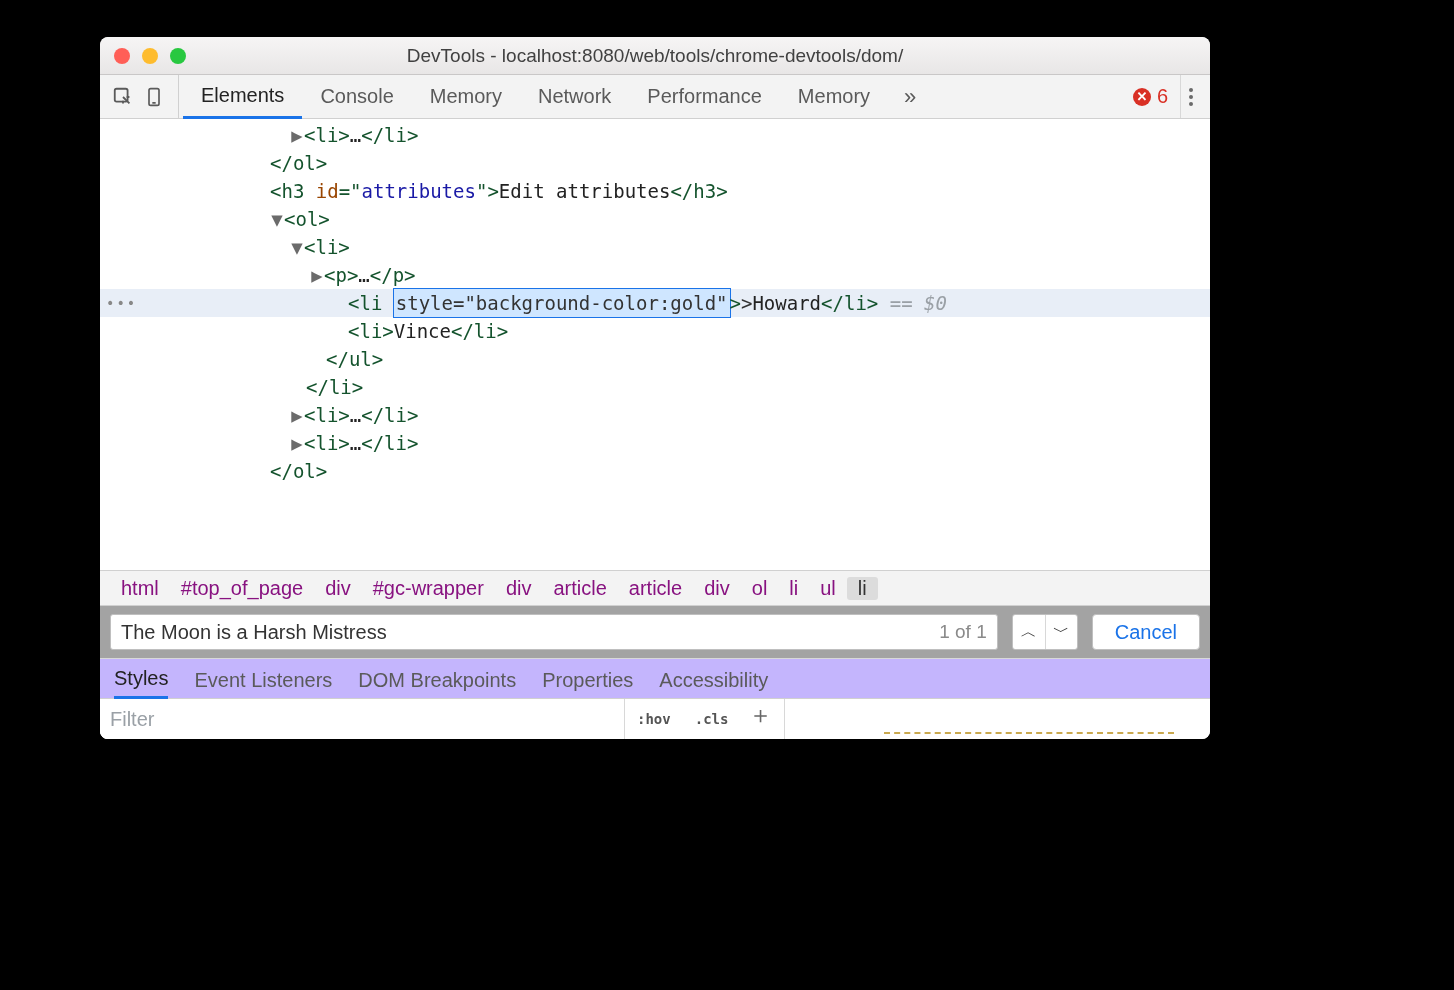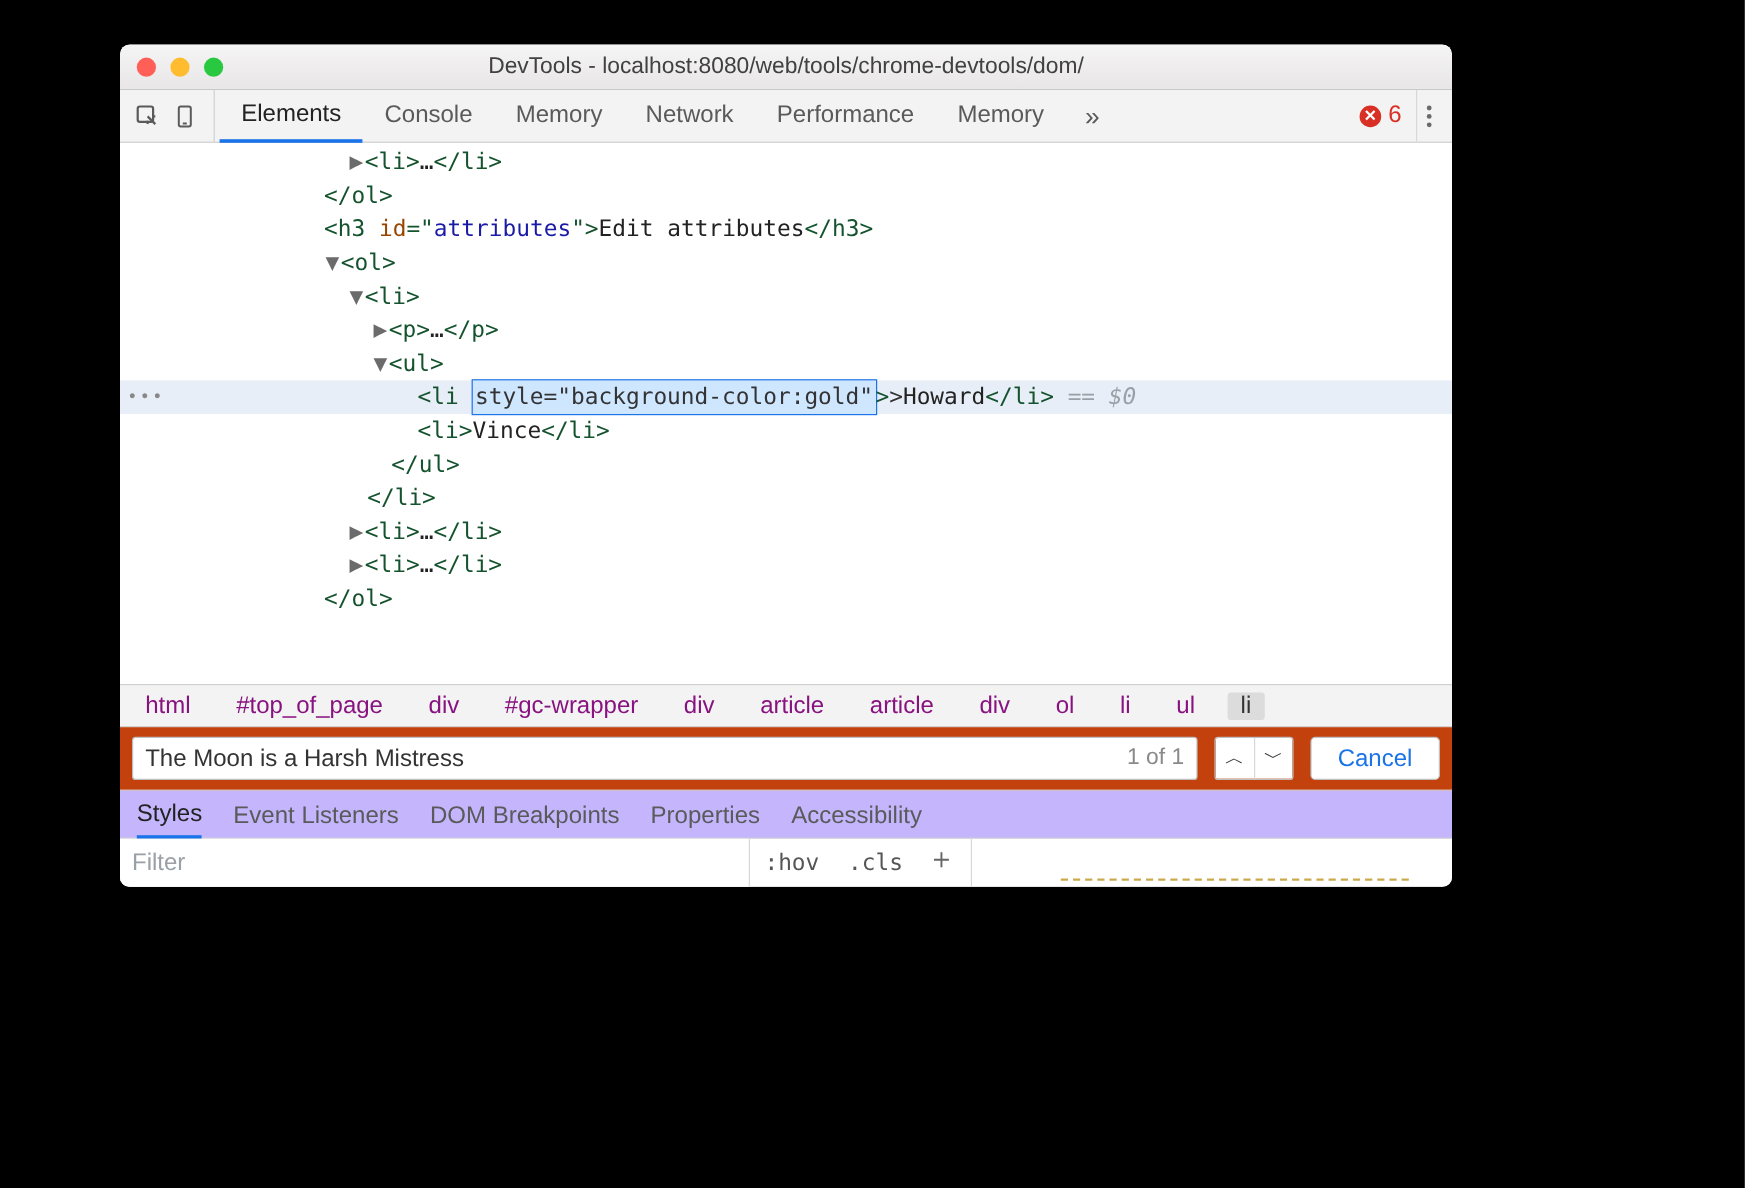--- a/index.html
+++ b/index.html
@@ -93,32 +93,32 @@
   .highlighted-row { background:#e8eef7; display:flex; align-items:center; }
   .highlighted-row .dots { color:#888; font-size:14px; letter-spacing:2px; padding:0 4px 0 6px; width:30px;}
   .attr-edit {
     display:inline-block;
     background:#cfe6ff;
     outline:1px solid #1a73e8;
     padding:0 2px;
   }
   
   .crumbs {
-    display:flex; align-items:center; gap:16px;
+    display:flex; align-items:center; gap:0;
     background:#f3f3f3; border-top:1px solid #d0d0d0; border-bottom:1px solid #d0d0d0;
     height:36px; font-size:20px; color:#881280;
     padding:0 10px;
     font-family: -apple-system, Arial, sans-serif;
   }
   .crumb { padding:0 11px; cursor:pointer; }
   .crumb.sel { background:#dcdcdc; color:#333; border-radius:3px; }
   
   .searchrow {
     display:flex; align-items:center; gap:14px;
-    padding:8px 10px; background:#c2410c;
+    padding:8px 10px; background:#a3a3a3;
     border-bottom:1px solid #d8d8d8;
   }
   .searchfield {
     flex:1; display:flex; align-items:center;
     border:1px solid #bfbfbf; border-radius:3px;
     height:36px; background:#fff;
   }
   .searchfield input {
     flex:1; border:none; outline:none;
     font-size:20px; padding:0 10px; background:transparent;
@@ -147,22 +147,22 @@
     background:#fff;
     height:40px;
   }
   .filterrow input{
     flex:0 0 auto; width:525px;
     border:none; border-right:1px solid #d8d8d8;
     font-size:20px; color:#333; padding:0 10px; height:100%; outline:none;
   }
   .filterrow input::placeholder{color:#9aa0a6;}
   .filterrow .seg {
-    font-family: Menlo, monospace; font-size:19px; color:#555;
-    padding:0 12px; height:100%; display:flex; align-items:center;
+    font-family: Menlo, monospace; font-size:14px; color:#555;
+    padding:0 12px; height:100%; display:flex; align-items:center;font-weight:bold;
   }
   .filterrow .plus { font-size:24px; color:#666; padding:0 8px; cursor:pointer;}
   .filterrow .vsep { width:1px; background:#d8d8d8; height:100%; margin-left:4px;}
   .filterrow .fill { flex:1; }
   .dashed-placeholder{
     position:absolute; right:36px; bottom:4px; width:290px; height:3px;
     border-top:2px dashed #caa94f;
   }
 </style>
 </head>
@@ -214,21 +214,20 @@
       </div>
   </div>
 
   <div class="domtree" id="domtree">
       <div class="domline" style="padding-left: 190px;"><span class="toggle">▶</span><span class="tagp">&lt;li&gt;</span><span class="txt">…</span><span class="tagp">&lt;/li&gt;</span></div>
       <div class="domline" style="padding-left: 170px;"><span class="tagp">&lt;/ol&gt;</span></div>
       <div class="domline" style="padding-left: 170px;"><span class="tagp">&lt;h3 </span><span class="attrn">id</span><span class="tagp">="</span><span class="attrv">attributes</span><span class="tagp">"&gt;</span><span class="txt">Edit attributes</span><span class="tagp">&lt;/h3&gt;</span></div>
       <div class="domline" style="padding-left: 170px;"><span class="toggle">▼</span><span class="tagp">&lt;ol&gt;</span></div>
       <div class="domline" style="padding-left: 190px;"><span class="toggle">▼</span><span class="tagp">&lt;li&gt;</span></div>
       <div class="domline" style="padding-left: 210px;"><span class="toggle">▶</span><span class="tagp">&lt;p&gt;</span><span class="txt">…</span><span class="tagp">&lt;/p&gt;</span></div>
-      <div class="domline" style="padding-left: 210px;"><span class="toggle">▼</span><span class="tagp">&lt;ul&gt;</span></div>
       <div class="highlighted-row">
         <span class="dots">•••</span>
         <span class="domline" style="padding-left:218px"><span class="tagp">&lt;li</span> <span class="attr-edit">style="background-color:gold"</span><span class="tagp">&gt;</span>&gt;<span class="txt">Howard</span><span class="tagp">&lt;/li&gt;</span><span class="cm"> == $0</span></span>
       </div>
       <div class="domline" style="padding-left: 248px;"><span class="tagp">&lt;li&gt;</span><span class="txt">Vince</span><span class="tagp">&lt;/li&gt;</span></div>
       <div class="domline" style="padding-left: 226px;"><span class="tagp">&lt;/ul&gt;</span></div>
       <div class="domline" style="padding-left: 206px;"><span class="tagp">&lt;/li&gt;</span></div>
       <div class="domline" style="padding-left: 190px;"><span class="toggle">▶</span><span class="tagp">&lt;li&gt;</span><span class="txt">…</span><span class="tagp">&lt;/li&gt;</span></div>
       <div class="domline" style="padding-left: 190px;"><span class="toggle">▶</span><span class="tagp">&lt;li&gt;</span><span class="txt">…</span><span class="tagp">&lt;/li&gt;</span></div>
       <div class="domline" style="padding-left: 170px;"><span class="tagp">&lt;/ol&gt;</span></div>

